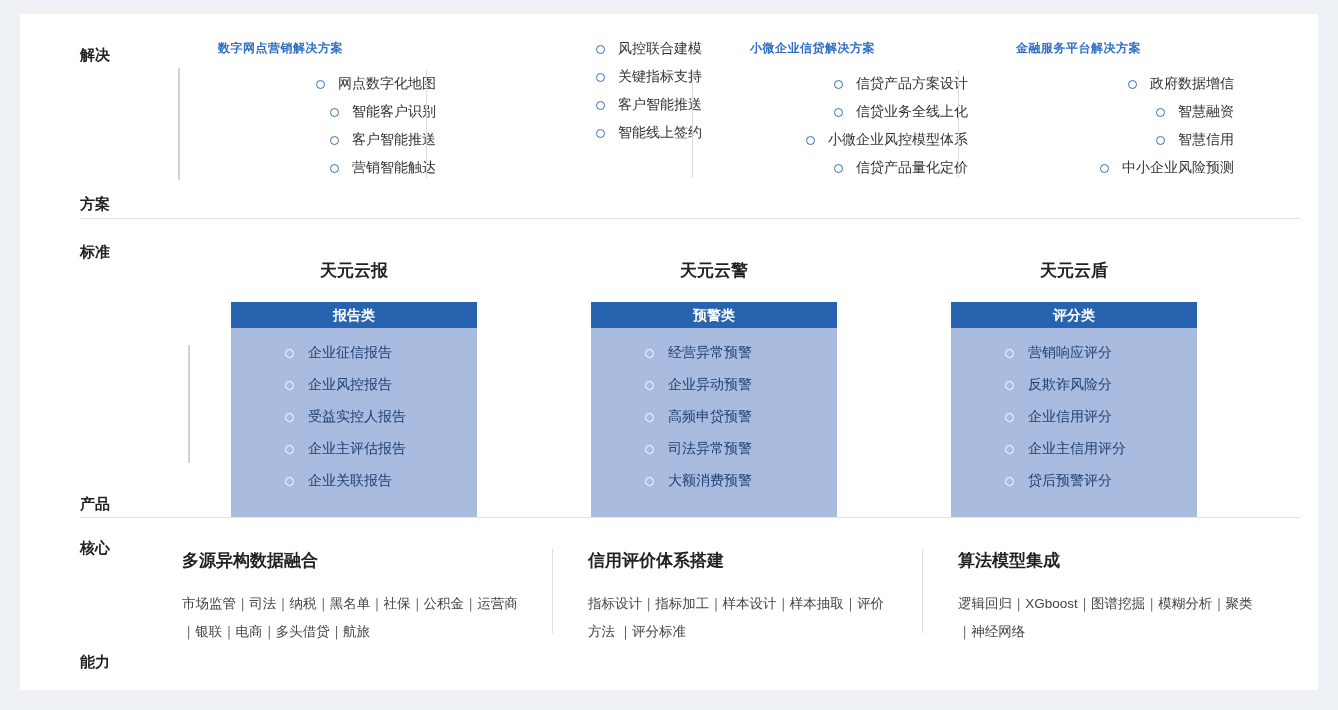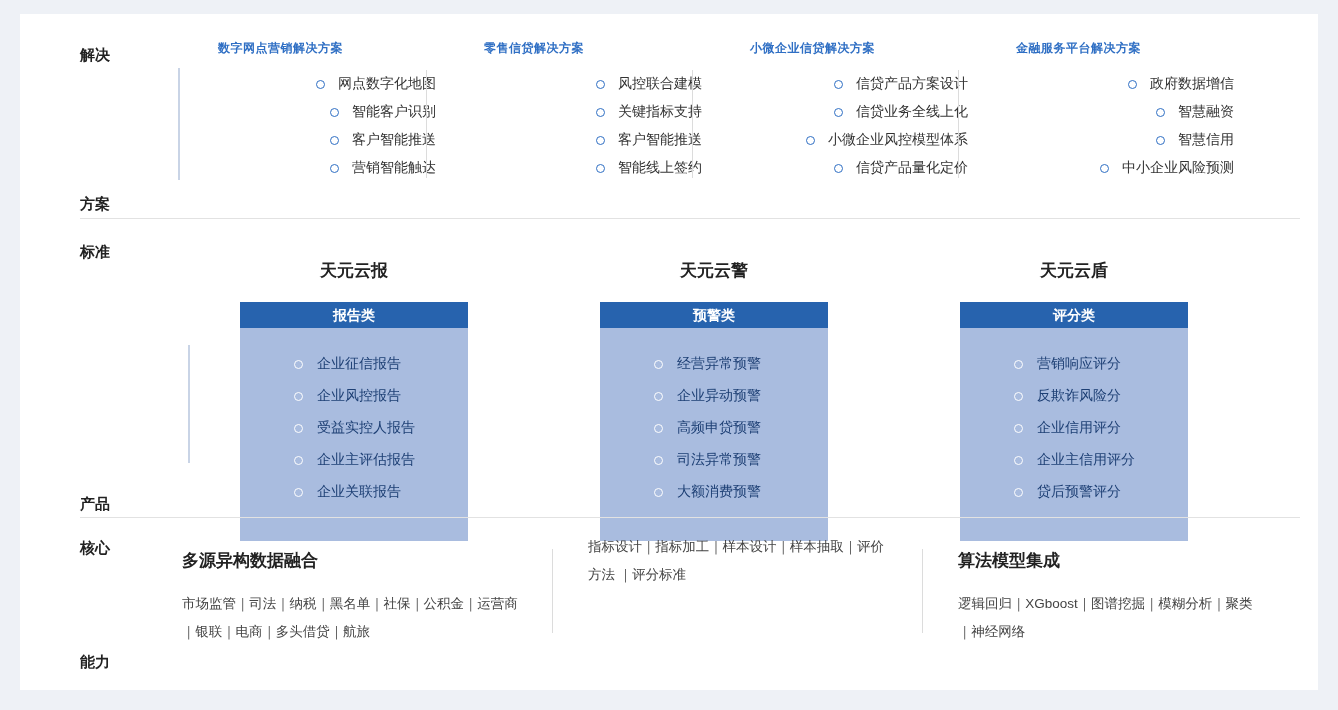--- a/index.html
+++ b/index.html
@@ -118,43 +118,42 @@
     flex-direction: column;
     align-items: center;
   }
   .prod-title {
     font-size: 17px;
     font-weight: bold;
     color: #222;
     margin: 22px 0 20px 0;
   }
   .prod-box {
-    width: 228px;
+    width: 246px;
     background: #a9bcdf;
-    padding-bottom: 26px;
+    padding-bottom: 14px;
   }
   .prod-head {
     background: #2763ae;
     color: #fff;
     font-size: 14px;
     font-weight: bold;
     text-align: center;
     line-height: 26px;
     height: 26px;
   }
   .prod-list {
     padding: 16px 0 0 54px;
   }
   .prod-item {
     display: flex;
     align-items: center;
     font-size: 14px;
     color: #1d3f74;
     margin-bottom: 14px;
-    margin-top: 11px;
   }
   .prod-item .ring {
     border-color: #ffffff;
     margin-right: 14px;
   }
 
   
   .sec-caps {
     height: 158px;
     padding-top: 14px;
@@ -230,21 +229,20 @@
             <span class="ring"></span>
             <span>客户智能推送</span>
           </div>
         <div class="sol-item">
             <span class="ring"></span>
             <span>营销智能触达</span>
           </div>
       </div>
 
       <div class="sol-col">
-        <div class="sol-title">零售信贷解决方案</div>
         <div class="sol-item">
             <span class="ring"></span>
             <span>风控联合建模</span>
           </div>
         <div class="sol-item">
             <span class="ring"></span>
             <span>关键指标支持</span>
           </div>
         <div class="sol-item">
             <span class="ring"></span>
@@ -405,20 +403,21 @@
       <span>核心</span>
       <span>能力</span>
     </div>
 
     <div class="cap-cols">
       <div class="cap-col">
         <div class="cap-title">多源异构数据融合</div>
         <div class="cap-text">市场监管｜司法｜纳税｜黑名单｜社保｜公积金｜运营商｜银联｜电商｜多头借贷｜航旅</div>
       </div>
       <div class="cap-col">
+        <div class="cap-title">信用评价体系搭建</div>
         <div class="cap-text">指标设计｜指标加工｜样本设计｜样本抽取｜评价方法 ｜评分标准</div>
       </div>
       <div class="cap-col">
         <div class="cap-title">算法模型集成</div>
         <div class="cap-text">逻辑回归｜XGboost｜图谱挖掘｜模糊分析｜聚类｜神经网络</div>
       </div>
     </div>
   </div>
 
 </div>

